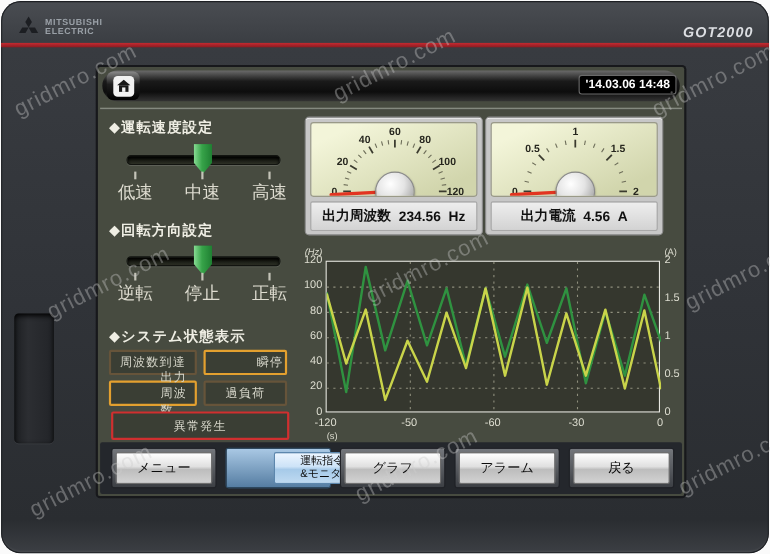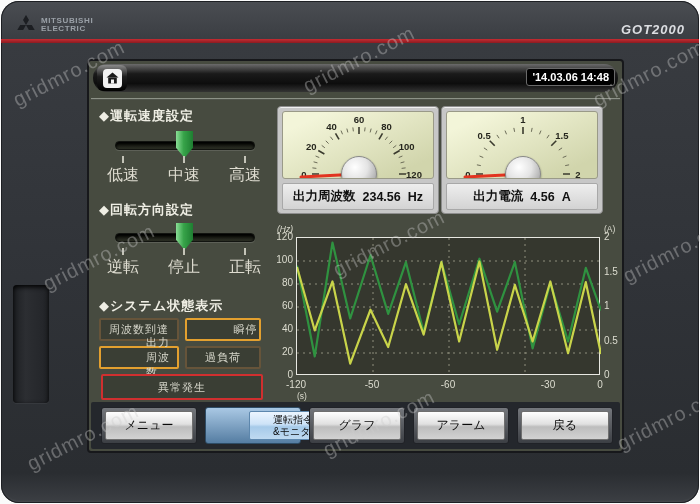--- a/index.html
+++ b/index.html
@@ -263,21 +263,21 @@
           <div class="ax-lbl" style="left: 0px; top: 30px; width: 18px; text-align: right;">100</div>
           <div class="ax-lbl" style="left: 0px; top: 7px; width: 18px; text-align: right;">120</div>
           <div class="ax-lbl" style="left: 329px; top: 145px; width: 20px;">0</div>
           <div class="ax-lbl" style="left: 329px; top: 110.5px; width: 20px;">0.5</div>
           <div class="ax-lbl" style="left: 329px; top: 76px; width: 20px;">1</div>
           <div class="ax-lbl" style="left: 329px; top: 41.5px; width: 20px;">1.5</div>
           <div class="ax-lbl" style="left: 329px; top: 7px; width: 20px;">2</div>
           <div class="ax-lbl" style="left: 6px; top: 155px; width: 30px; text-align: center;">-120</div>
           <div class="ax-lbl" style="left: 82px; top: 155px; width: 30px; text-align: center;">-50</div>
           <div class="ax-lbl" style="left: 158px; top: 155px; width: 30px; text-align: center;">-60</div>
-          <div class="ax-lbl" style="left: 234px; top: 155px; width: 30px; text-align: center; margin-left: 24px;">-30</div>
+          <div class="ax-lbl" style="left: 234px; top: 155px; width: 30px; text-align: center;">-30</div>
           <div class="ax-lbl" style="left: 310px; top: 155px; width: 30px; text-align: center;">0</div>
           <div class="ax-lbl" style="left: 0px; top: 0px; width: 18px; text-align: right; font-size: 8.5px; font-style: italic;">(Hz)</div>
           <div class="ax-lbl" style="left: 329px; top: 0px; font-size: 8.5px;">(A)</div>
           <div class="ax-lbl" style="left: 12px; top: 167px; width: 30px; text-align: center; font-size: 8.5px;">(s)</div>
         </div>
 
       <div id="nav-strip">
         <div class="nav-btn" style="left:10px" data-nav-index="0">
           <div class="nav-face">メニュー</div>
         </div>

